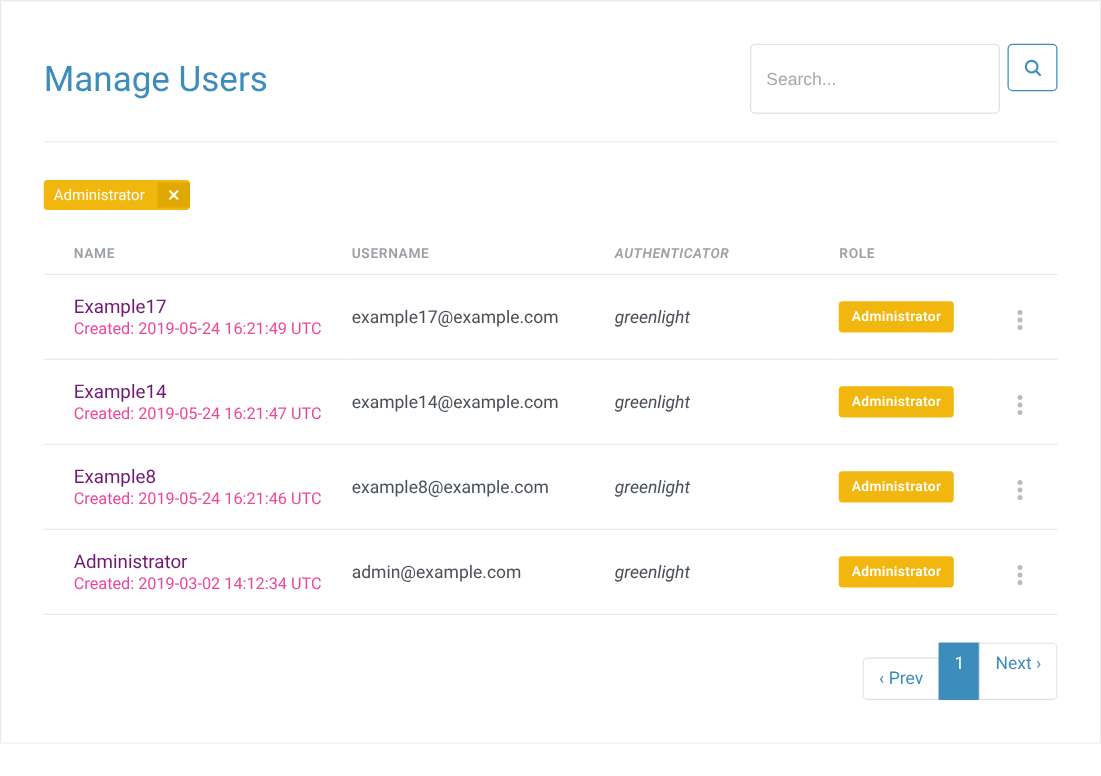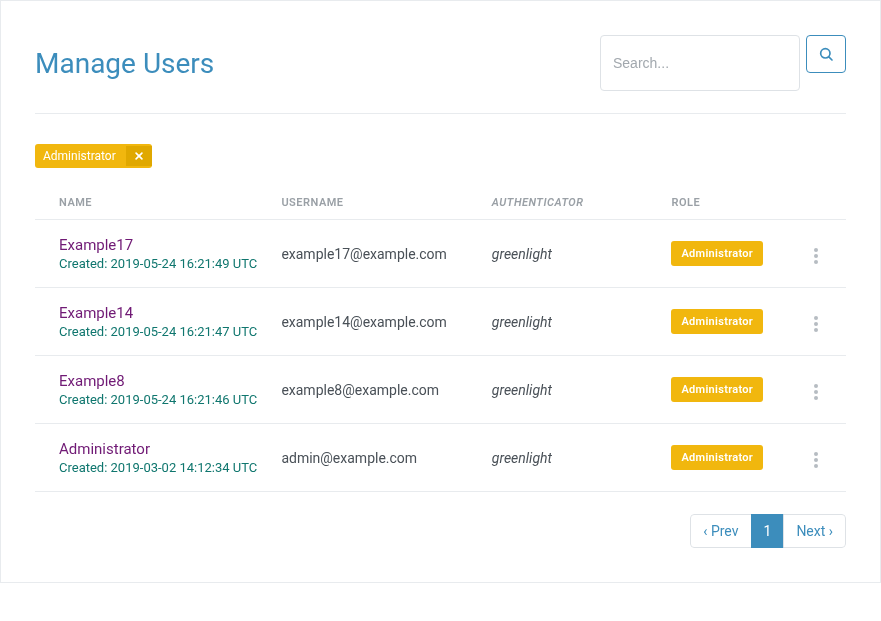--- a/index.html
+++ b/index.html
@@ -100,21 +100,21 @@
     vertical-align: middle;
     color: #495057;
     font-size: 14px;
   }
   tbody td:first-child { padding-left: 24px; }
   .user-name {
     color: #701a75;
     font-size: 15px;
   }
   .user-created {
-    color: #0f766e;
+    color: #ec4899;
     font-size: 13px;
     margin-top: 2px;
   }
   .role-badge {
     display: inline-block;
     background: #f1b70e;
     color: #fff;
     font-size: 11px;
     font-weight: 600;
     padding: 6px 10px;
@@ -159,20 +159,21 @@
     font-size: 14px;
     color: #3c8dbc;
     background: #fff;
     cursor: pointer;
     margin-left: -1px;
   }
   .page-item:first-child {
     border-top-left-radius: 4px;
     border-bottom-left-radius: 4px;
     margin-left: 0;
+    margin-top: 12px;
   }
   .page-item:last-child {
     border-top-right-radius: 4px;
     border-bottom-right-radius: 4px;
   }
   .page-item.active {
     background: #3c8dbc;
     border-color: #3c8dbc;
     color: #fff;
   }

